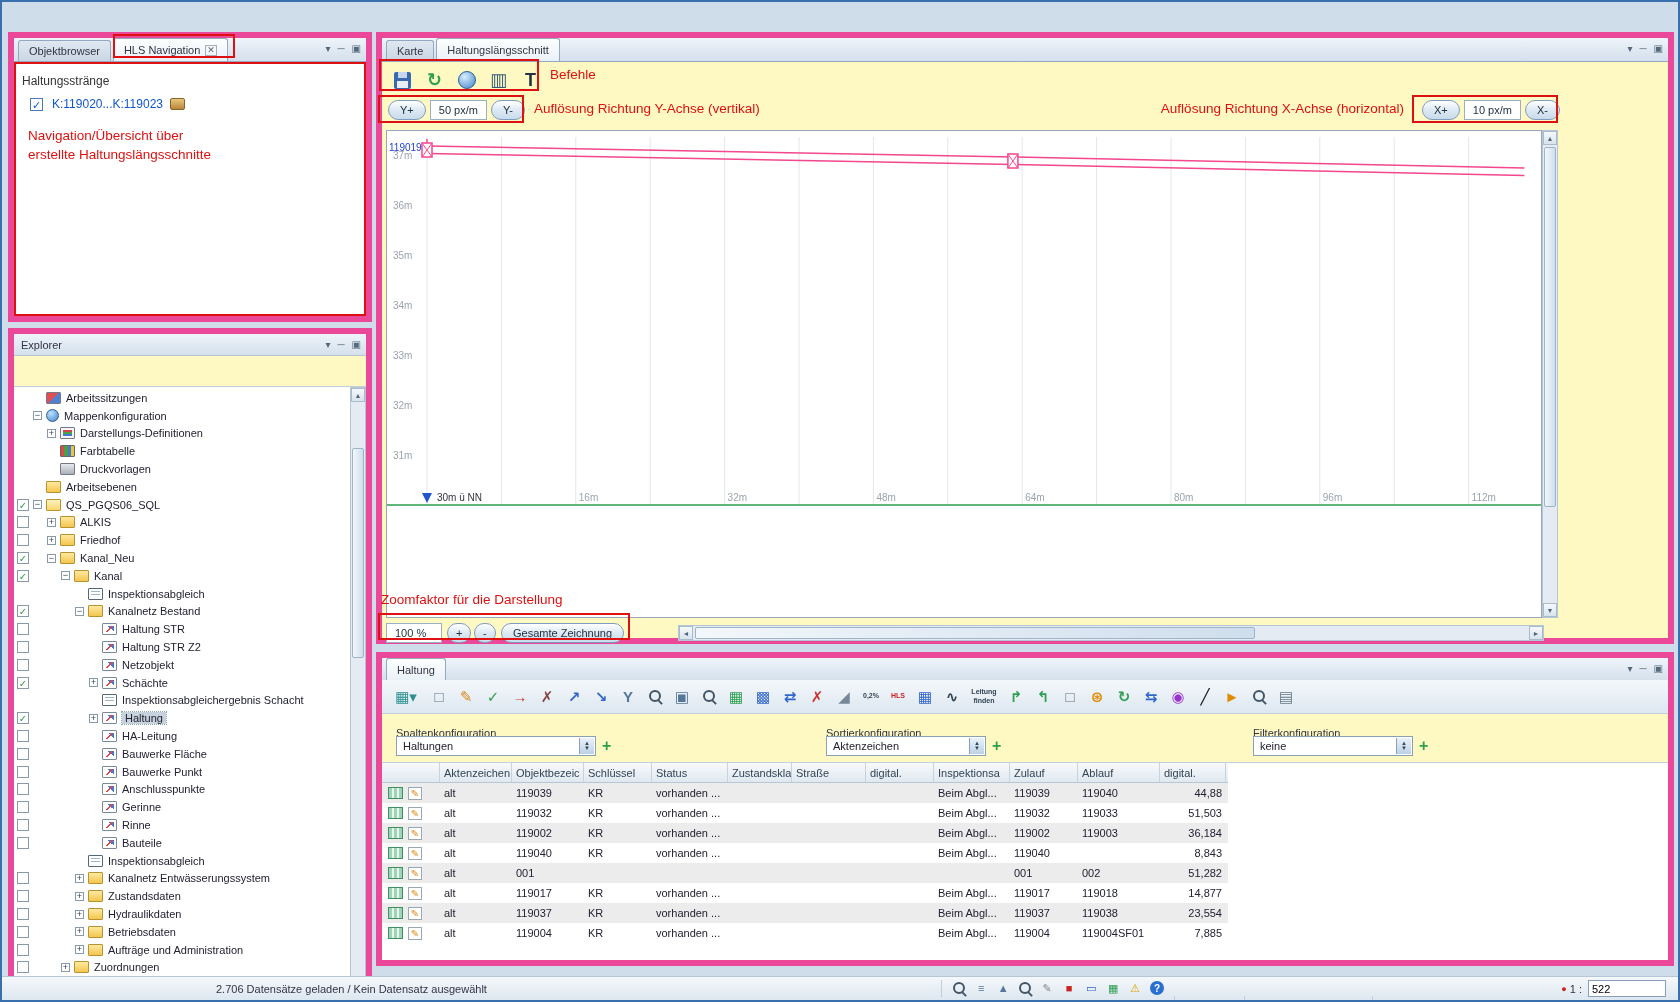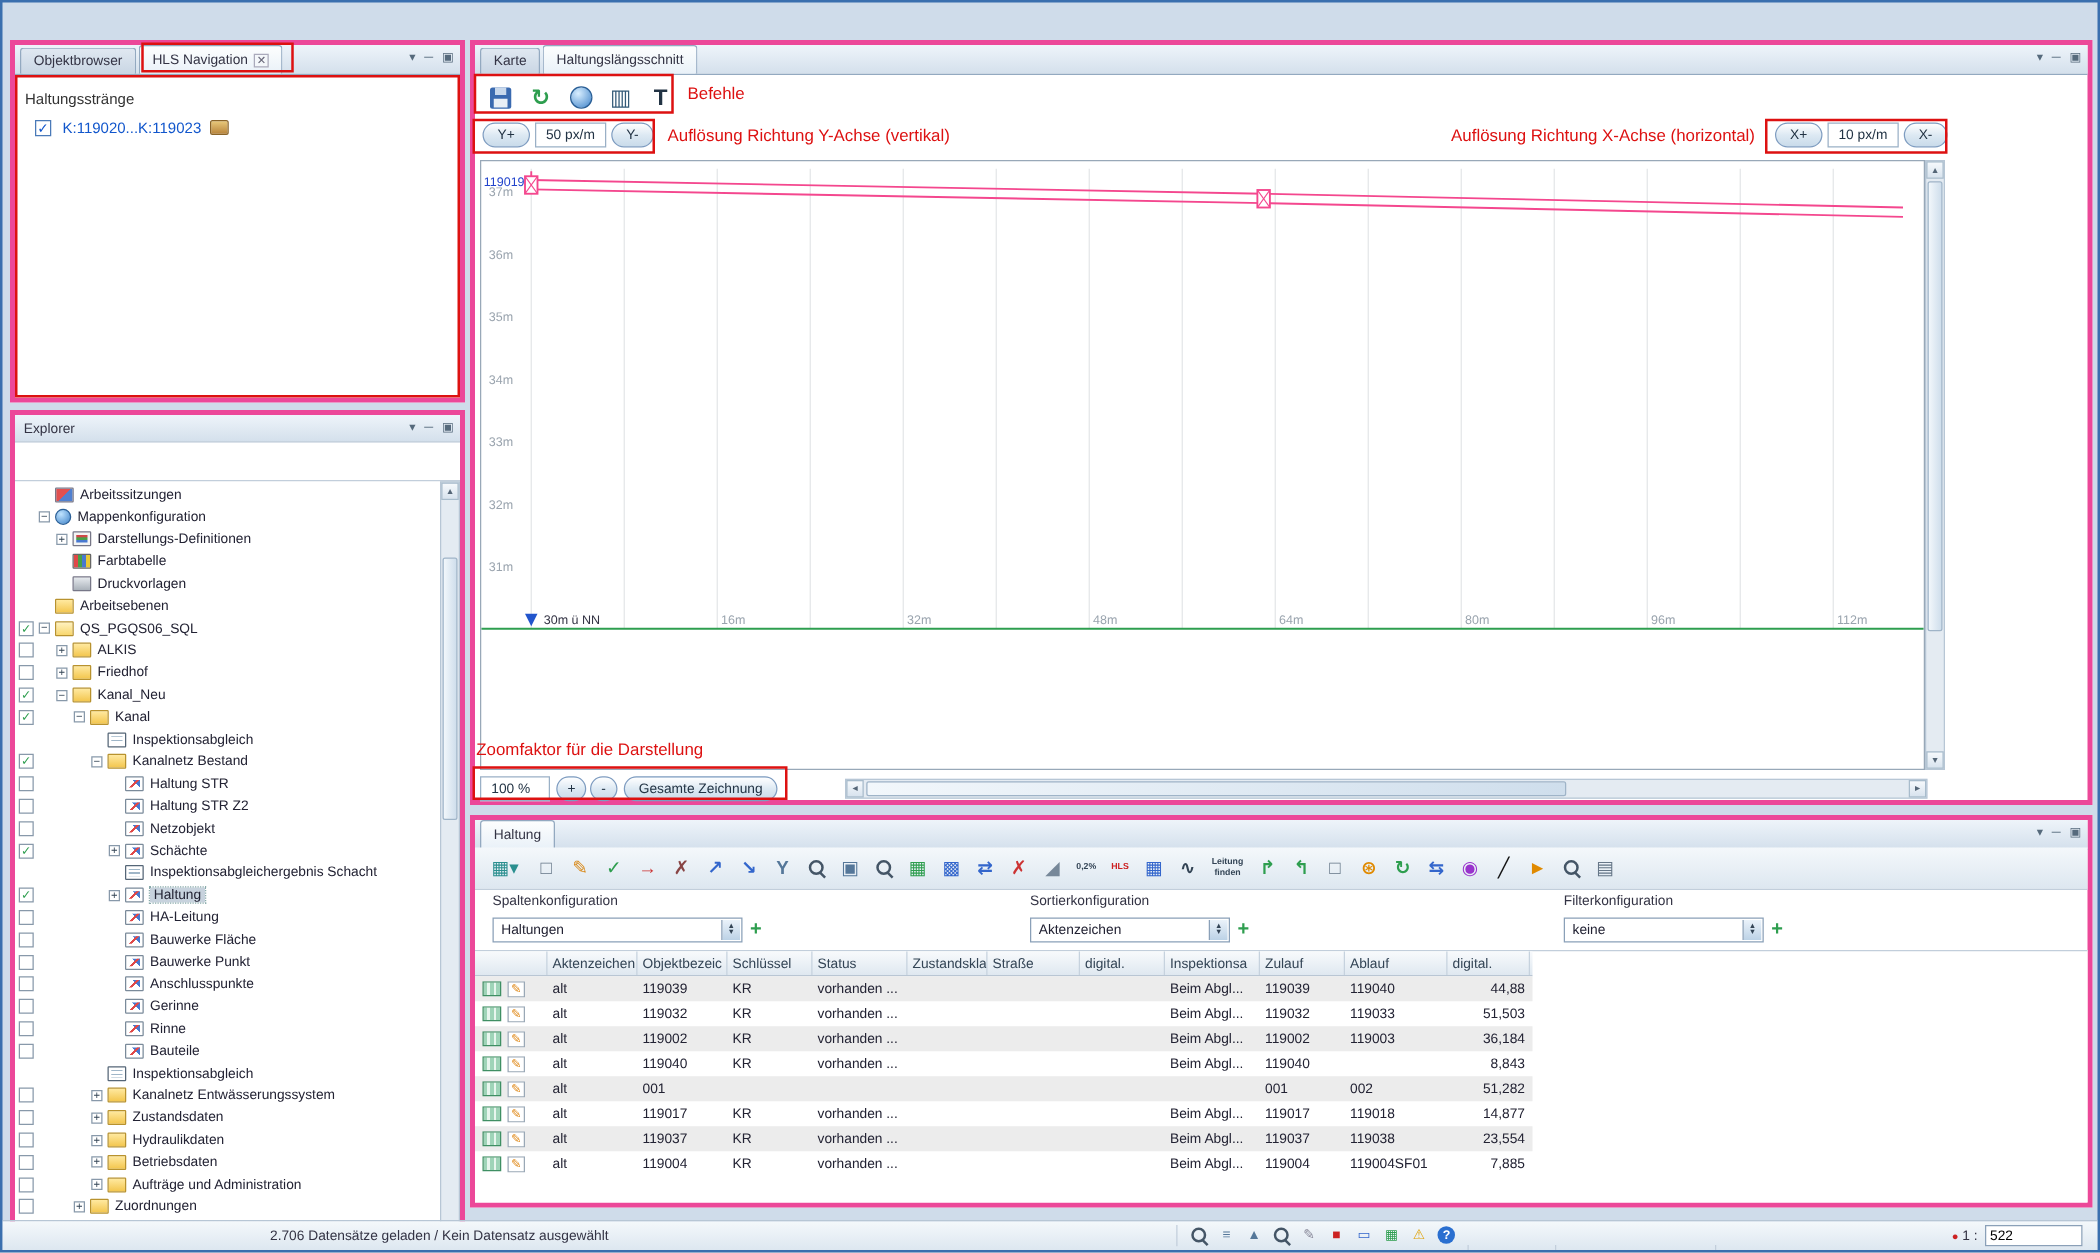--- a/index.html
+++ b/index.html
@@ -11,21 +11,21 @@
   .titlebar{position:absolute;left:0;top:0;right:0;height:24px;display:flex;align-items:center;padding:0 4px;
             background:linear-gradient(#f2f7fc,#cfdded 55%,#b9cde2);border-bottom:1px solid #8fa8c4;}
   .titlebar .title{margin-left:6px;color:#15273d;}
   .win-controls{margin-left:auto;display:flex;}
   .winbtn{width:28px;height:18px;display:flex;align-items:center;justify-content:center;margin-left:2px;color:#2a3a4c;}
   .wc-min{width:9px;height:2px;background:#2a3a4c;margin-top:8px;}
   .wc-max{width:10px;height:8px;border:2px solid #2a3a4c;}
   .wc-close{font-size:14px;font-weight:bold;line-height:1;}
 
   
-  .panel{position:absolute;border:4px solid #ec4899;background:#ffffff;}
+  .panel{position:absolute;border:6px solid #ec4899;background:#fef9c3;}
   .tabstrip{height:24px;display:flex;align-items:flex-end;background:linear-gradient(#eef4fa,#d4e0ec);
             border-bottom:1px solid #93a9c0;padding-left:4px;position:relative;}
   .tab{height:21px;display:flex;align-items:center;gap:5px;padding:0 10px;margin-right:2px;
        border:1px solid #93a9c0;border-bottom:none;border-radius:3px 3px 0 0;
        background:linear-gradient(#e0e8f1,#c9d6e4);color:#334;white-space:nowrap;}
   .tab.active{background:linear-gradient(#fdfefe,#e9f1f8);height:23px;}
   .tab-close{font-size:9px;color:#667;border:1px solid #aab;padding:0 1px;line-height:9px;background:#f4f7fa;}
   .panel-icons{position:absolute;right:5px;top:5px;display:flex;gap:7px;color:#56releases6a7c;color:#566a7c;font-size:10px;}
   .panel-icons span{line-height:12px;}
   .panel-header{height:22px;background:linear-gradient(#eef4fa,#d4e0ec);border-bottom:1px solid #b7c6d5;
@@ -125,21 +125,21 @@
   .zoom-row .zbtn-minus{position:absolute;left:88px;top:1px;}
   .zoom-row .zbtn-fit{position:absolute;left:115px;top:1px;}
   .zoom-row .hscroll{left:292px;top:3px;width:866px;height:16px;}
 
   
   .haltung-panel{left:374px;top:650px;width:1298px;height:314px;}
   .big-toolbar{position:absolute;left:0;top:22px;right:0;height: 34px;background:linear-gradient(#f4f8fb,#dde7f0);
                border-bottom:1px solid #c2cedb;display:flex;align-items:center;gap:3px;padding:0 6px;}
   .tbtn.wide{min-width:36px;}
   .config-row{position:absolute;left:0;top:58px;right:0;height:46px;}
-  .cfg-label{position:absolute;top:1px;color:#334;}
+  .cfg-label{position:absolute;top:11px;color:#334;}
   .cfg-field{position:absolute;top:20px;display:flex;align-items:center;gap:6px;}
   .plus-ico{color:#2e9e4f;font-weight:bold;font-size:16px;line-height:1;}
   .table-wrap{position:absolute;left:0;top:104px;right:0;bottom:0;background:#fff;border-top:1px solid #c2cedb;overflow:hidden;}
   .thead{display:grid;height:20px;background:linear-gradient(#f8fafc,#dfe8f0);border-bottom:1px solid #b9c6d4;width:846px;}
   .th{border-right:1px solid #c6d2de;display:flex;align-items:center;padding:0 4px;color:#345;
       overflow:hidden;white-space:nowrap;}
   .trow{display:grid;height:20px;align-items:center;width:846px;}
   .trow.odd{background:#ececec;}
   .td{padding:0 4px;color:#223;white-space:nowrap;overflow:hidden;}
   .td.num{text-align:right;}
@@ -186,20 +186,24 @@
         <span>─</span>
         <span>▣</span>
       </div>
     </div>
     <div class="ob-body">
       <div class="group-title">Haltungsstränge</div>
       <div class="strand-row">
         <span class="cbx blue">✓</span>
         <span class="strand-label">K:119020...K:119023</span>
         <span class="strand-ico"></span>
+      </div>
+      <div class="red-note">
+        <div>Navigation/Übersicht über</div>
+        <div>erstellte Haltungslängsschnitte</div>
       </div>
     </div>
   </div>
 
   <div class="panel ex-panel">
     <div class="panel-header">
       <span>Explorer</span>
       <div class="panel-icons">
         <span>▾</span>
         <span>─</span>

